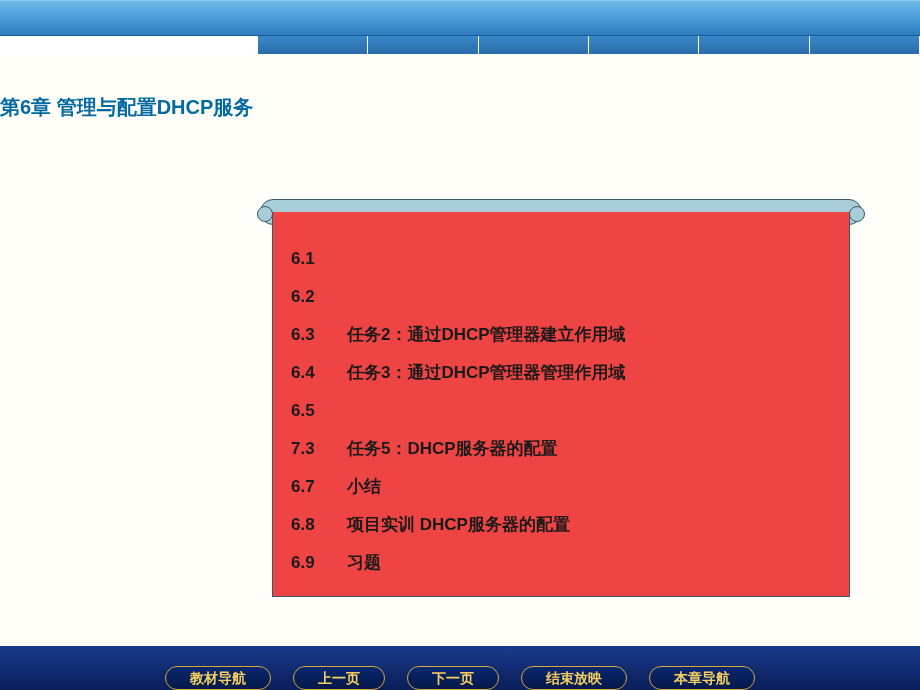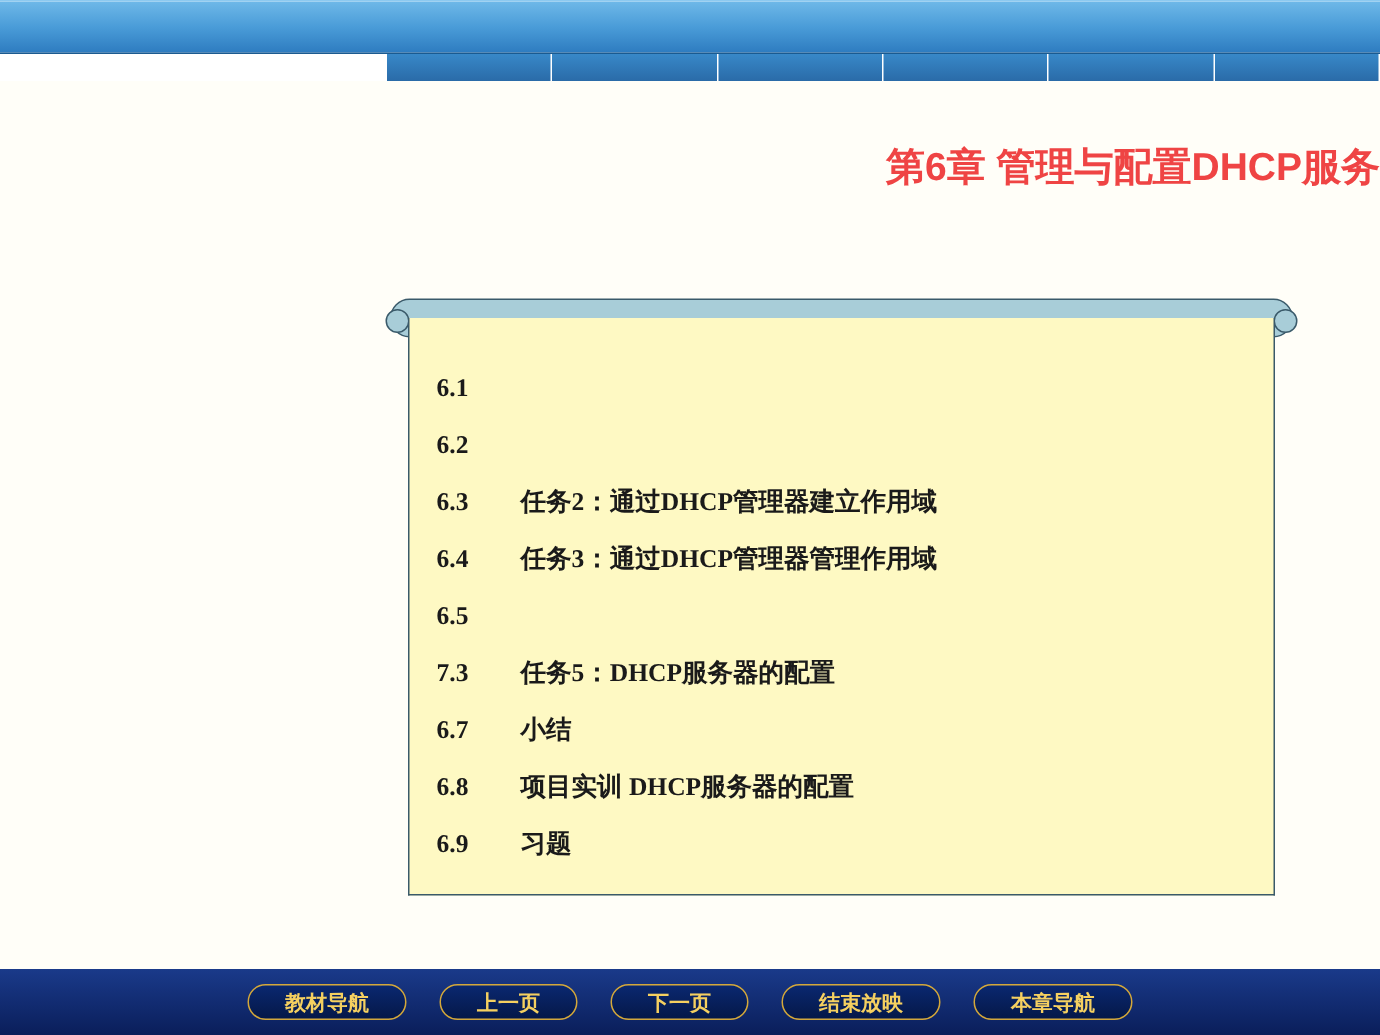--- a/index.html
+++ b/index.html
@@ -54,24 +54,24 @@
       left: 0;
       right: 0;
       bottom: 44px;
       background: #fffef8;
     }
     .chapter-title {
       position: absolute;
       top: 40px;
       left: 0;
       right: 0;
-      text-align: right;
-      font-size: 26px;
+      text-align: left;
+      font-size: 20px;
       font-weight: bold;
-      color: #ef4444;
+      color: #0369a1;
     }
     .toc-panel {
       position: absolute;
       top: 145px;
       left: 252px;
       width: 618px;
       height: 398px;
     }
     .toc-scroll-top {
       position: absolute;
@@ -95,26 +95,25 @@
       border-radius: 50%;
     }
     .toc-scroll-top::before { left: -4px; }
     .toc-scroll-top::after { right: -4px; }
     .toc-body {
       position: absolute;
       top: 13px;
       left: 20px;
       right: 20px;
       bottom: 0;
-      background: #fef9c3;
+      background: #ef4444;
       border-left: 1px solid #3a5a6a;
       border-right: 1px solid #3a5a6a;
       border-bottom: 1px solid #3a5a6a;
       padding: 28px 18px 12px 18px;
-      font-family: Liberation Serif, serif;
     }
     .toc-list {
       list-style: none;
     }
     .toc-item {
       font-size: 17px;
       color: #1a1a1a;
       font-weight: bold;
       line-height: 38px;
       display: flex;
@@ -125,21 +124,21 @@
       flex-shrink: 0;
     }
     .bottom-bar {
       position: absolute;
       bottom: 0;
       left: 0;
       right: 0;
       height: 44px;
       background: linear-gradient(to bottom, #1a3a8a 0%, #0a1e5a 100%);
       display: flex;
-      align-items: center;
+      align-items: flex-end;
       justify-content: center;
       gap: 22px;
     }
     .nav-btn {
       position: relative;
       height: 24px;
       padding: 0 24px;
       background: linear-gradient(to bottom, #0a2870 0%, #051848 100%);
       border: 1px solid #d4a83a;
       border-radius: 12px;

